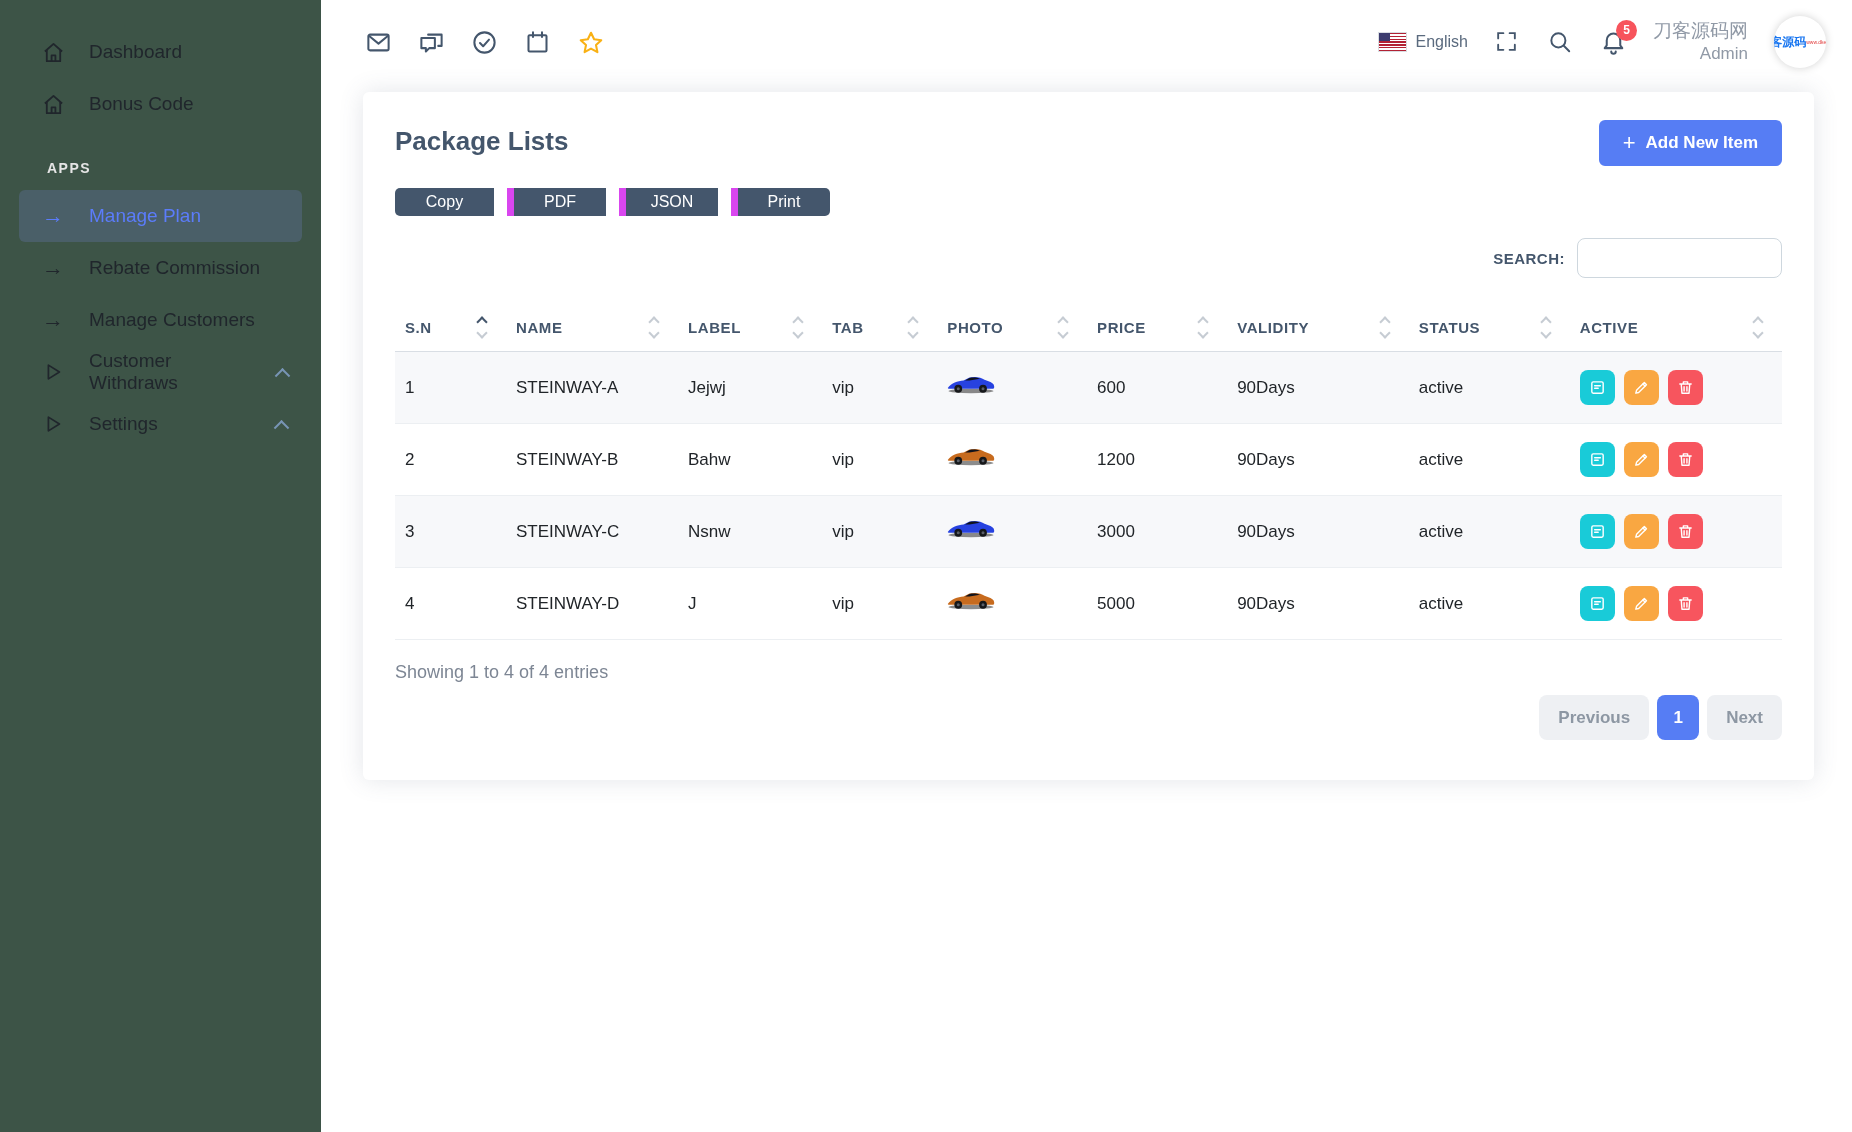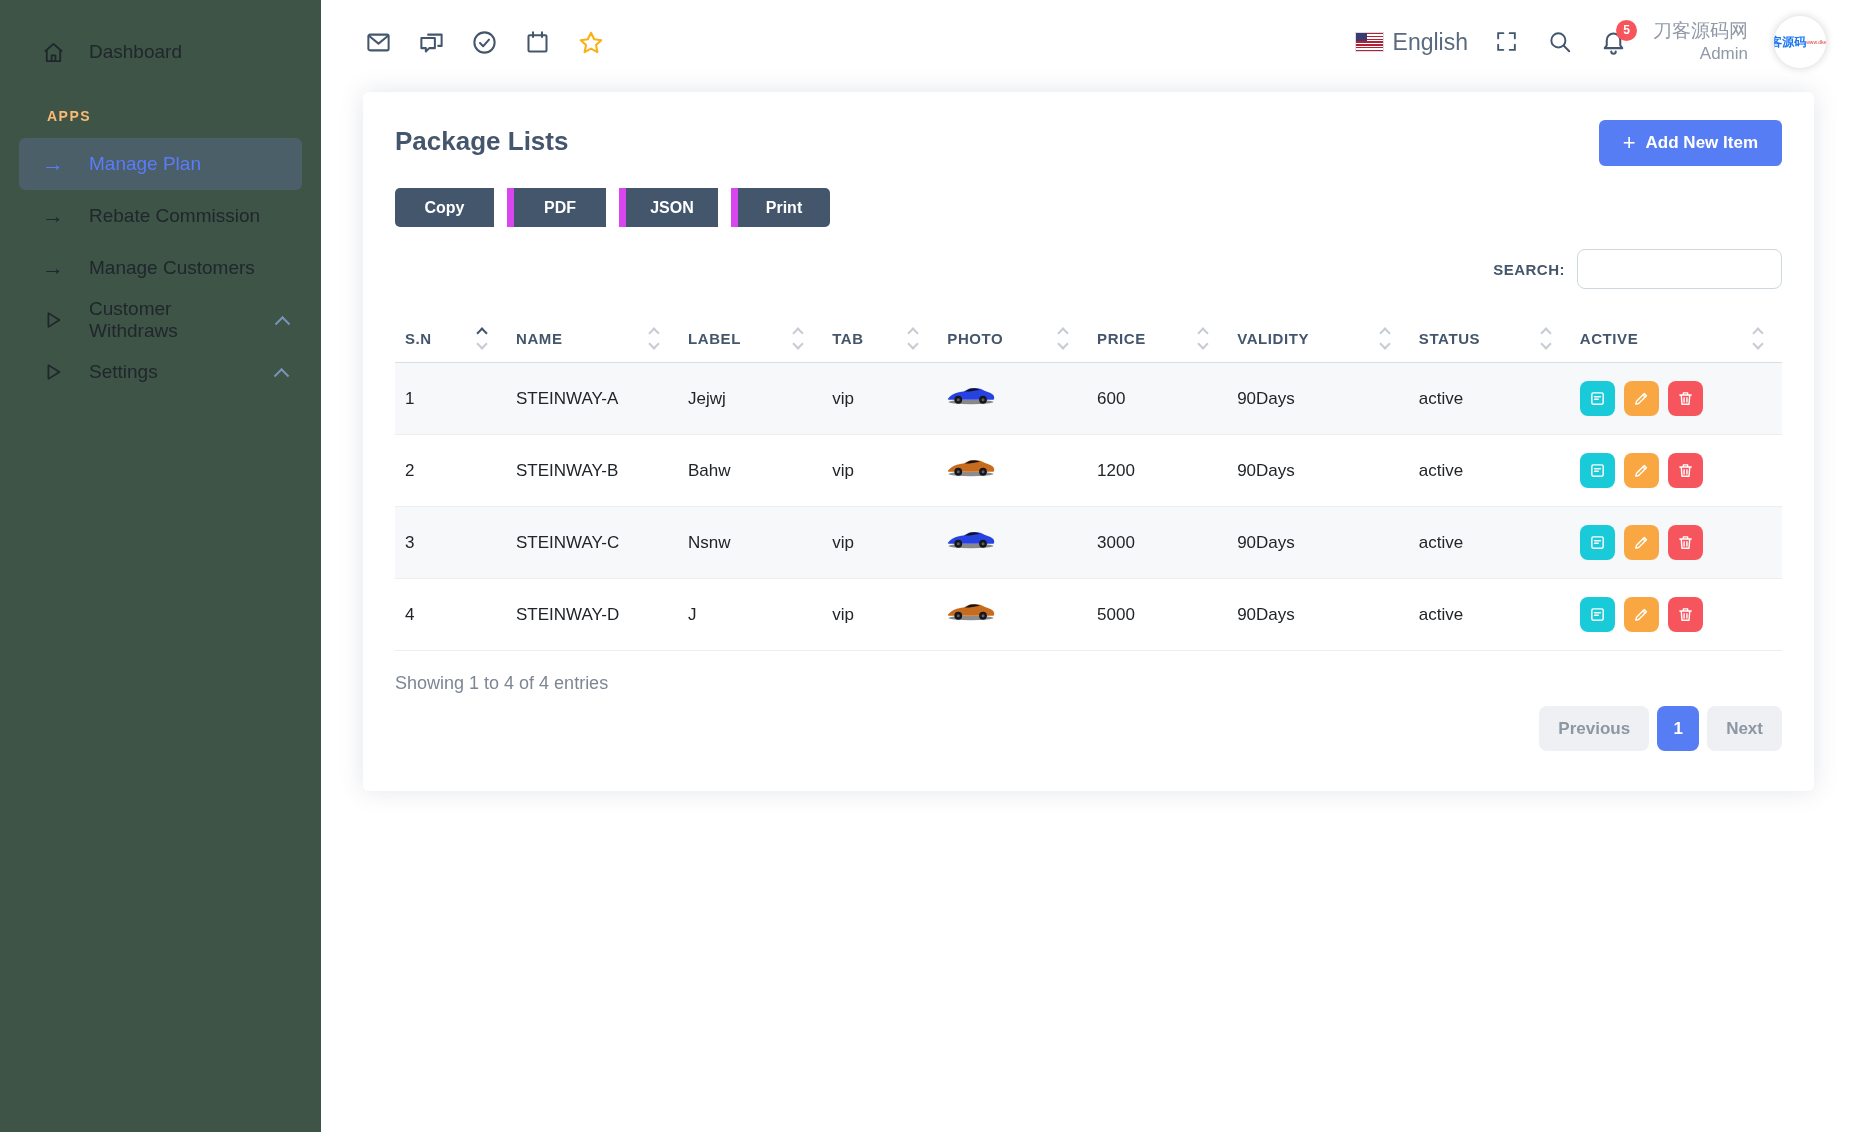--- a/index.html
+++ b/index.html
@@ -22,42 +22,42 @@
     display:flex; align-items:center; gap:24px;
     height:52px; margin:0 19px 0 19px; padding:0 14px 0 22px;
     border-radius:6px; color:#20262c; font-size:19px; cursor:pointer;
   }
   .nav-item .mini-icon { width:24px; height:24px; flex:0 0 24px; display:flex; align-items:center; justify-content:center; }
   .nav-item.active { background:#4a5f68; color:#5b7cfa; }
   .nav-item.active .arrow-glyph { color:#5b7cfa; }
   .arrow-glyph { font-size:22px; color:#20262c; line-height:1; }
   .section-label {
     padding:30px 0 14px 47px; font-size:14px; font-weight:bold;
-    letter-spacing:1.5px; color:#fdba74;
+    letter-spacing:1.5px; color:#e5e5e5;
   }
   .nav-chevron { margin-left:auto; width:12px; height:12px; }
   .nav-chevron::before {
     content:""; display:block; width:9px; height:9px;
     border-left:2.5px solid #7895b5; border-top:2.5px solid #7895b5;
     transform:rotate(45deg) translate(3px,3px);
   }
 
   
   .main { flex:1; display:flex; flex-direction:column; background:#fff; }
 
   
   .topbar { height:84px; display:flex; align-items:center; padding:0 26px 0 44px; background:#fff; }
   .topbar-left { display:flex; align-items:center; gap:26px; }
   .tb-icon { width:27px; height:27px; cursor:pointer; display:block; }
   .topbar-right { margin-left:auto; display:flex; align-items:center; gap:26px; }
   .flag { width:27px; height:18px; position:relative; display:inline-block;
     background:repeating-linear-gradient(to bottom,#b22234 0 1.4px,#ffffff 1.4px 2.8px); 
     box-shadow:0 0 0 1px #d9dde2; }
   .flag::before { content:""; position:absolute; left:0; top:0; width:11px; height:8px; background:#3c3b6e; }
-  .lang { display:flex; align-items:center; gap:10px; font-size:23px; color:#5a6a7e; cursor:pointer; }
+  .lang { display:flex; align-items:center; gap:10px; font-size:16px; color:#5a6a7e; cursor:pointer; }
   .bell-wrap { position:relative; cursor:pointer; }
   .badge {
     position:absolute; top:-9px; right:-10px; min-width:21px; height:21px;
     background:#f7545c; color:#fff; font-size:12px; font-weight:bold;
     border-radius:50%; display:flex; align-items:center; justify-content:center;
   }
   .user-text { text-align:right; color:#9099a6; line-height:1.3; cursor:pointer; }
   .user-org { font-size:19px; }
   .user-role { font-size:17px; }
   .avatar {
@@ -79,22 +79,22 @@
   .add-btn {
     background:#567df4; color:#fff; border:none; border-radius:6px;
     height:46px; padding:0 24px; font-size:17px; font-weight:bold;
     display:flex; align-items:center; gap:10px; cursor:pointer;
     font-family:inherit;
   }
   .plus-glyph { font-size:22px; font-weight:normal; line-height:1; }
 
   .export-group { display:inline-flex; margin-top:22px; border-radius:5px; overflow:hidden; }
   .export-btn {
-    background:#44566c; color:#fff; border:none; width:99px; height:39px;
-    font-size:16px; cursor:pointer; font-family:inherit;font-weight:bold;
+    background:#44566c; color:#fff; border:none; width:99px; height:28px;
+    font-size:16px; cursor:pointer; font-family:inherit;
   }
   .export-btn + .export-btn { border-left:7px solid #d946ef;margin-left:13px; }
 
   .search-row { display:flex; justify-content:flex-end; align-items:center; gap:12px; margin-top:22px; }
   .search-label { font-size:15px; font-weight:bold; letter-spacing:0.5px; color:#44566c; }
   .search-input {
     width:205px; height:40px; border:1px solid #ced7de; border-radius:8px;
     font-size:17px; padding:0 12px; outline:none; font-family:inherit; color:#212529;
   }
 
@@ -141,20 +141,30 @@
   <ul class="nav">
     <li class="nav-item">
       <span class="mini-icon">
         <svg viewBox="0 0 24 24" width="23" height="23" fill="none" stroke="#20262c" stroke-width="1.9" stroke-linejoin="round">
             <path d="M3 11 12 3l9 8"></path>
             <path d="M5 9.5V21h14V9.5"></path>
             <path d="M10 21v-6h4v6"></path>
           </svg>
       </span>
       <span>Dashboard</span>
+    </li>
+    <li class="nav-item">
+      <span class="mini-icon">
+        <svg viewBox="0 0 24 24" width="23" height="23" fill="none" stroke="#20262c" stroke-width="1.9" stroke-linejoin="round">
+            <path d="M3 11 12 3l9 8"></path>
+            <path d="M5 9.5V21h14V9.5"></path>
+            <path d="M10 21v-6h4v6"></path>
+          </svg>
+      </span>
+      <span>Bonus Code</span>
     </li>
   </ul>
 
   <div class="section-label">APPS</div>
 
   <ul class="nav">
     <li class="nav-item active">
       <span class="mini-icon arrow-glyph">→</span>
       <span>Manage Plan</span>
     </li>

